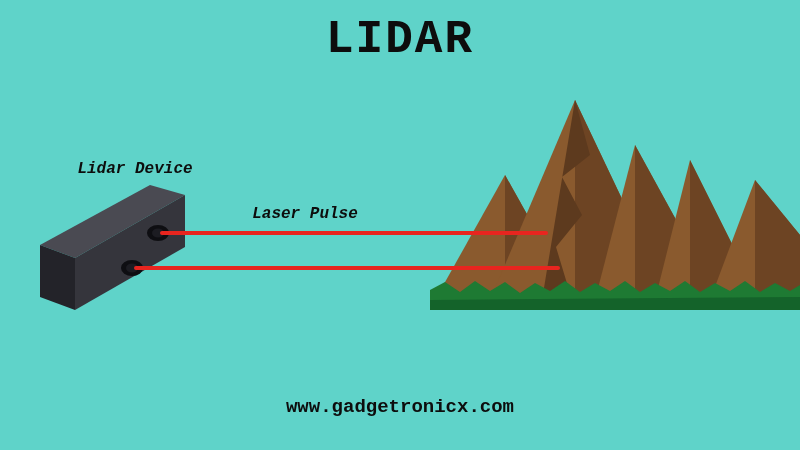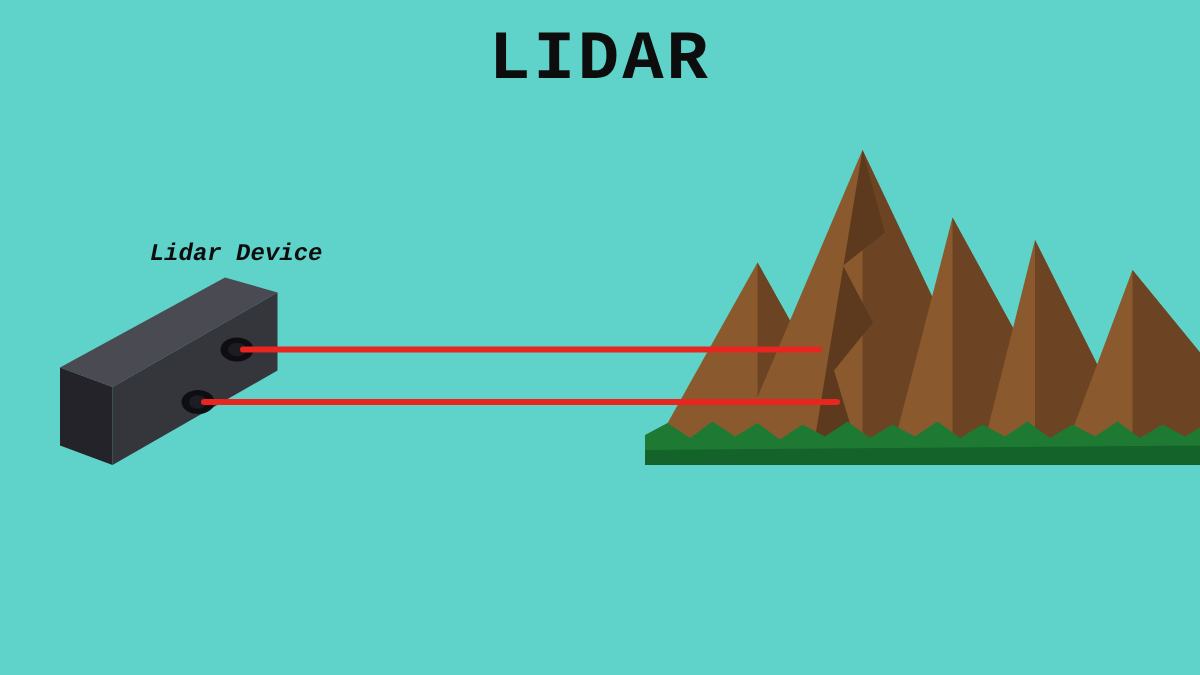--- a/index.html
+++ b/index.html
@@ -25,21 +25,21 @@
     font-size: 46px;
     font-weight: 800;
     letter-spacing: 2px;
     color: var(--text, #0d0d0d);
   }
   .label {
     position: absolute;
     font-size: 16px;
     font-weight: 700;
     font-style: italic;
-    text-align: right;
+    text-align: center;
     color: var(--text, #0d0d0d);
     white-space: nowrap;
   }
   .device-label   { left: 55px;  top: 160px; width: 160px; }
   .laser-label    { left: 230px; top: 205px; width: 150px; }
   .reflected-label{ left: 215px; top: 274px; width: 170px; }
   .env-label      { left: 560px; top: 315px; width: 170px; font-size: 15px; }
   .beam {
     position: absolute;
     height: 4px;
@@ -121,15 +121,17 @@
     <polygon class="mtn-main" points="280,215 325,95 370,150 370,215"></polygon>
     <polygon class="mtn-shade" points="325,95 370,150 370,215 325,215"></polygon>
 
     <polygon class="grass" points="0,215 0,205 15,197 30,207 45,196 60,206 75,197 90,208 105,198 120,206 135,196 150,207 165,198 180,206 195,196 210,207 225,198 240,206 255,196 270,207 285,198 300,206 315,196 330,207 345,198 360,206 370,200 370,225 0,225"></polygon>
     <polygon class="grass-dark" points="0,215 370,212 370,225 0,225"></polygon>
   </svg>
 
   <div class="beam beam-top"></div>
   <div class="beam beam-bottom"></div>
 
+  <div class="label laser-label">Laser Pulse</div>
 
+  <div class="website">www.gadgetronicx.com</div>
 
 </div>
 
 </body></html>

